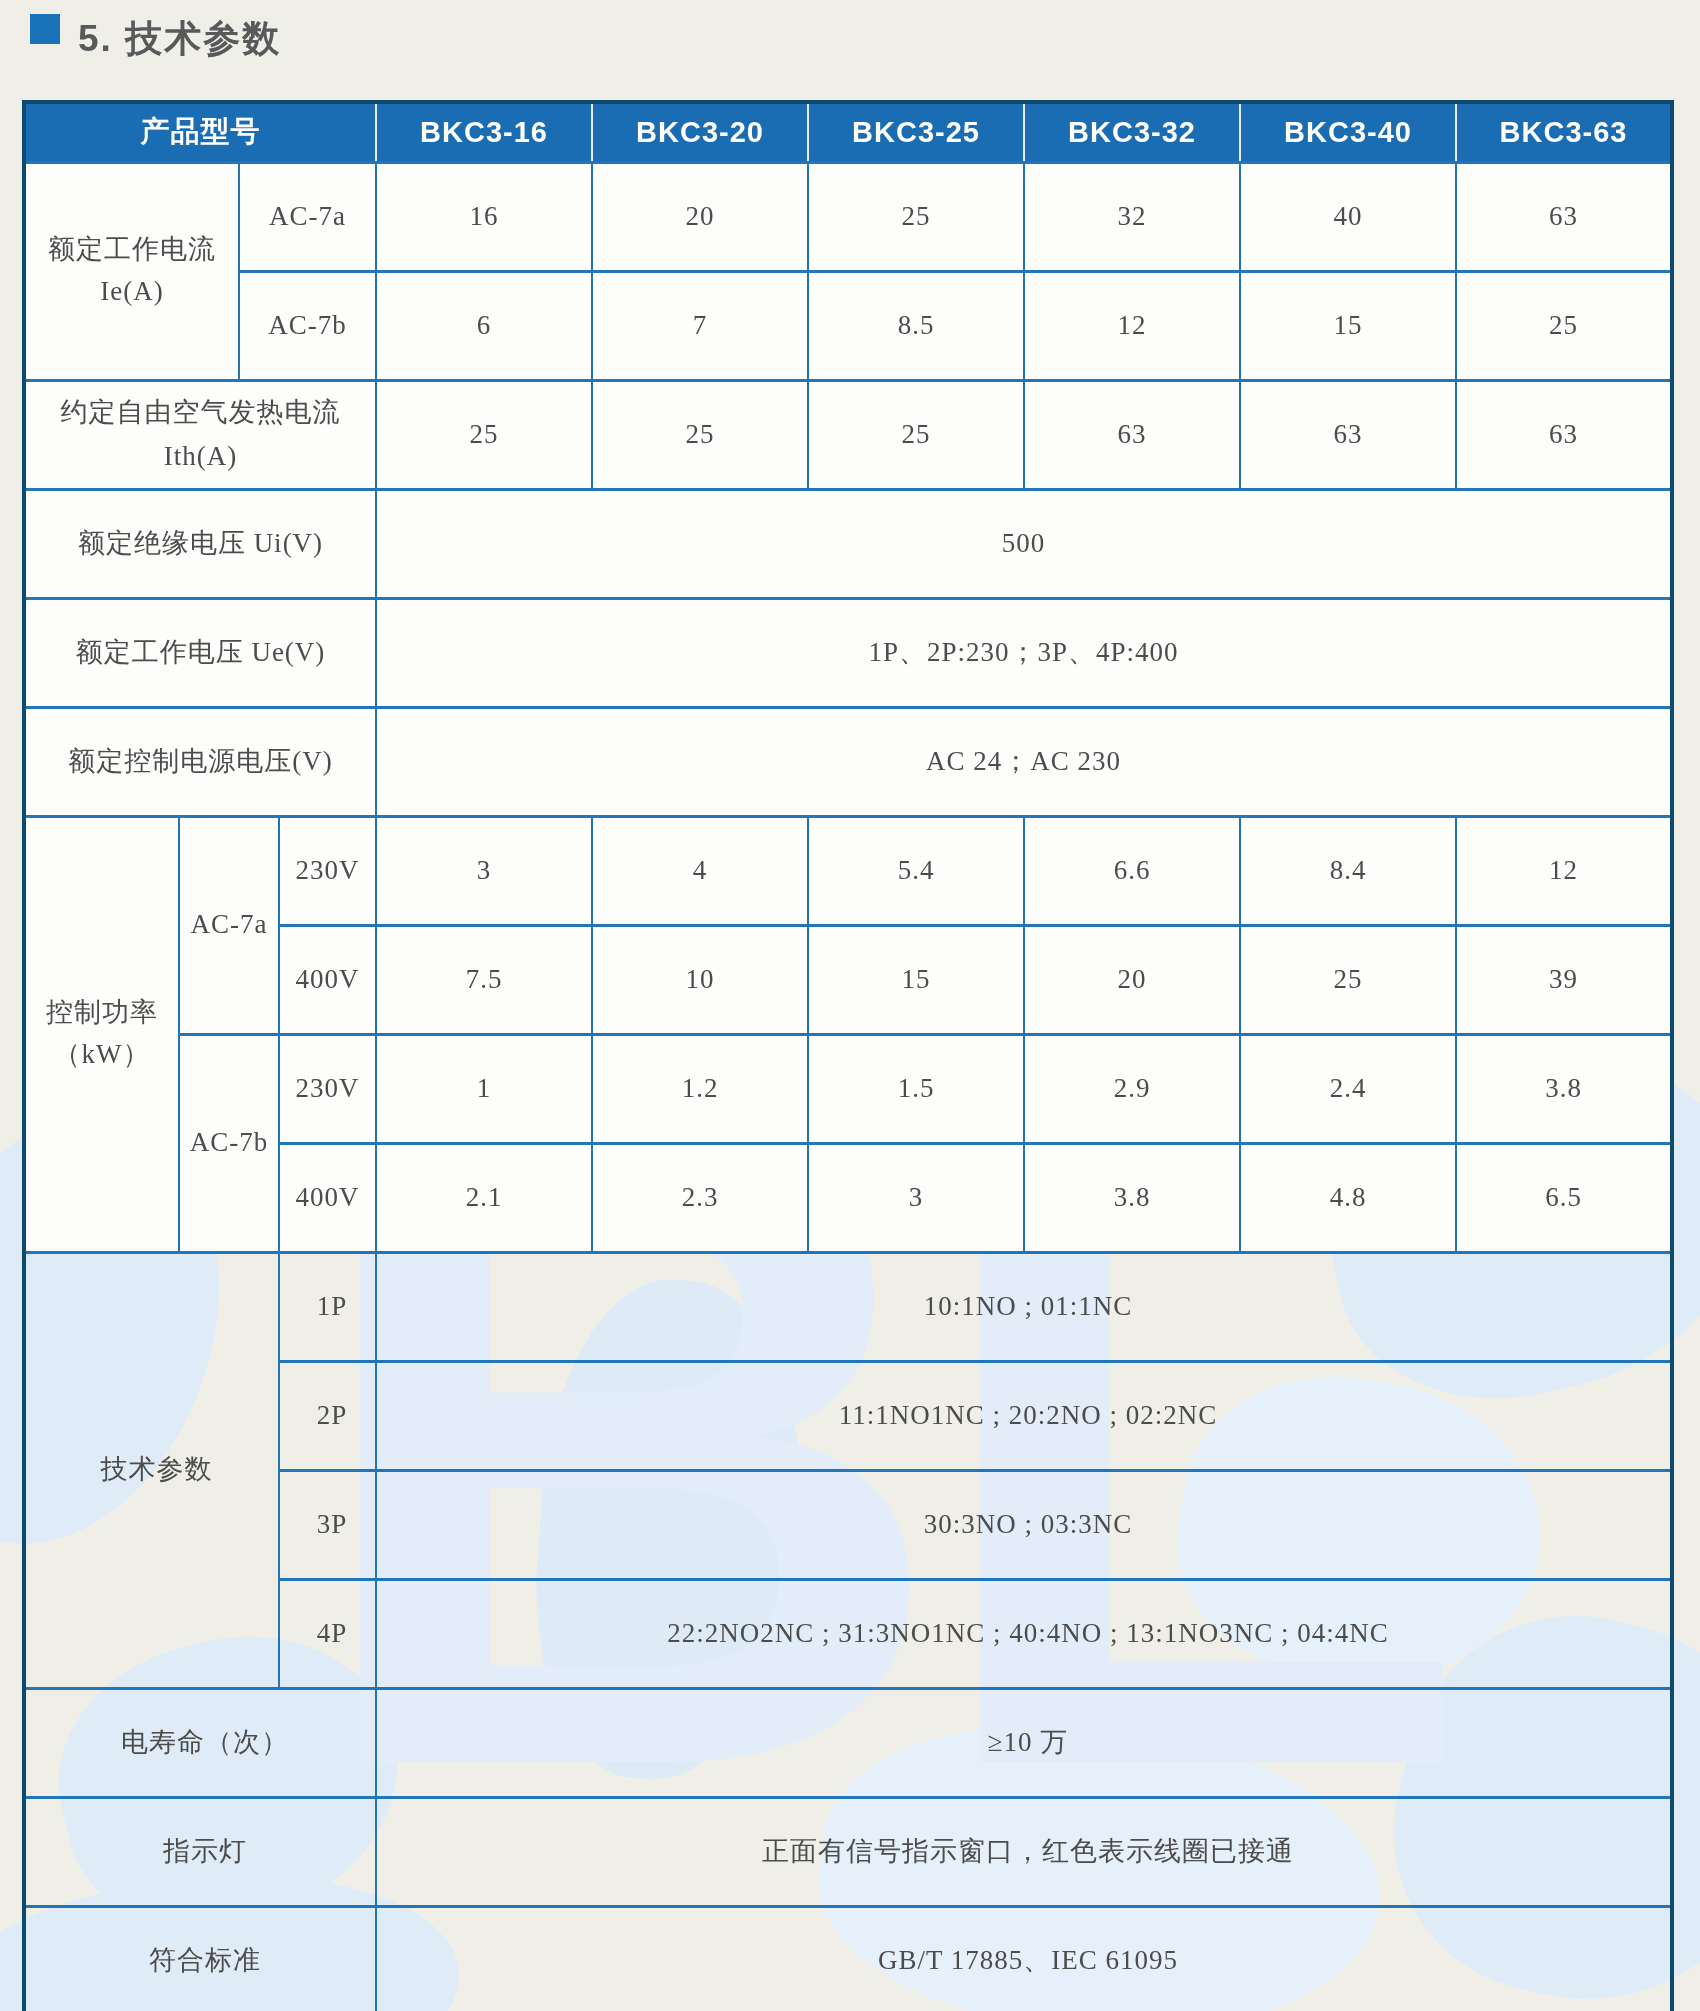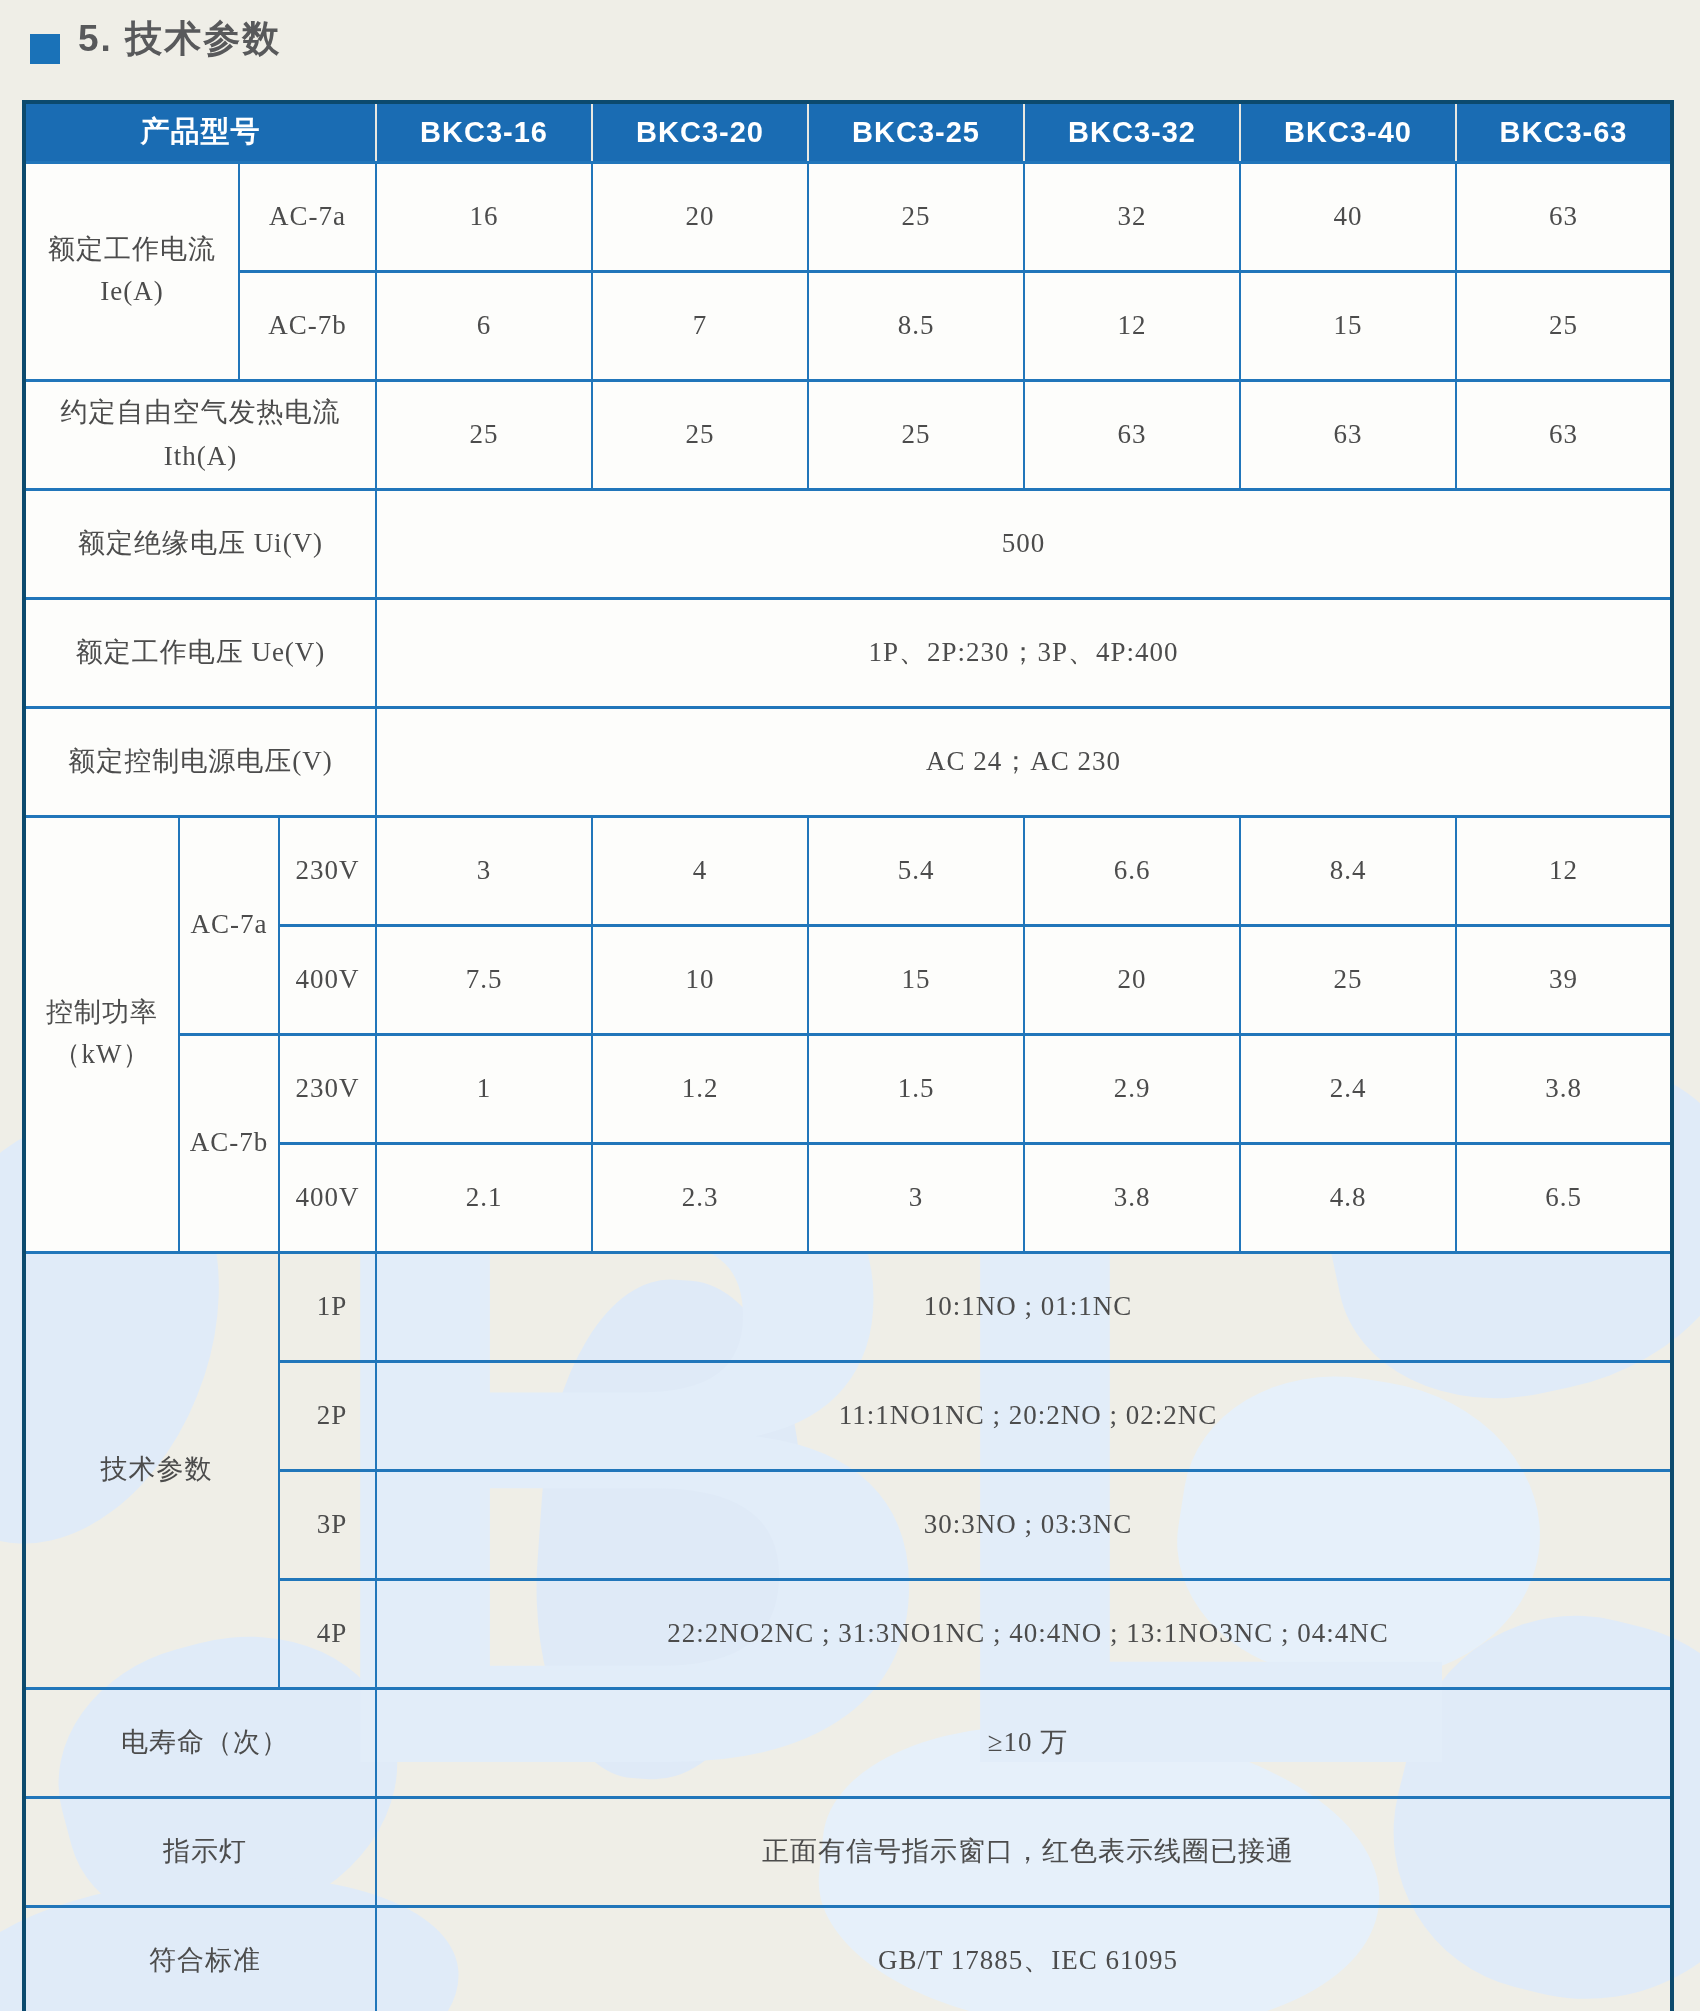--- a/index.html
+++ b/index.html
@@ -26,21 +26,21 @@
   .wm-b3{left:1180px;top:1380px;width:360px;height:300px;transform:rotate(9deg);background:#e6f0fa;}
   .wm-b4{left:60px;top:1640px;width:340px;height:280px;transform:rotate(-15deg);}
   .wm-b5{left:820px;top:1730px;width:560px;height:300px;transform:rotate(6deg);background:#e6f0fa;}
   .wm-b6{left:1400px;top:1620px;width:380px;height:380px;transform:rotate(14deg);}
   .wm-b7{left:-60px;top:1880px;width:520px;height:240px;transform:rotate(-6deg);}
   .wm-b8{left:540px;top:1280px;width:260px;height:500px;transform:rotate(4deg);background:#dfeaf7;}
 
   
   .title-row{
     position:absolute;left:30px;top:14px;z-index:2;
-    display:flex;align-items:flex-end;gap:18px;
+    display:flex;align-items:flex-start;gap:18px;
   }
   .title-square{width:30px;height:30px;background:#1a72b8;display:inline-block;}
   .page-title{
     font-family:"Liberation Sans","DejaVu Sans",sans-serif;
     font-size:37px;font-weight:bold;color:#58595b;margin:0;letter-spacing:2px;
   }
 
   
   table.spec{
     position:absolute;left:22px;top:100px;z-index:1;

